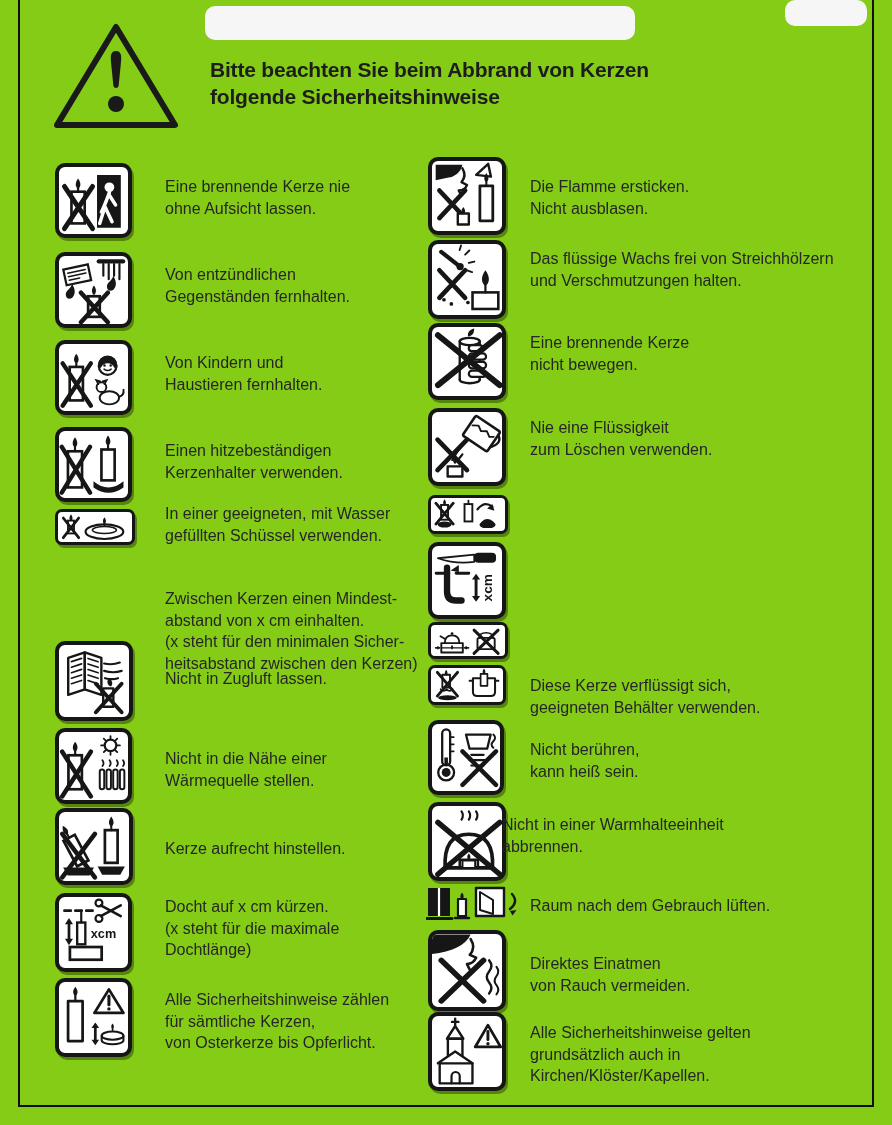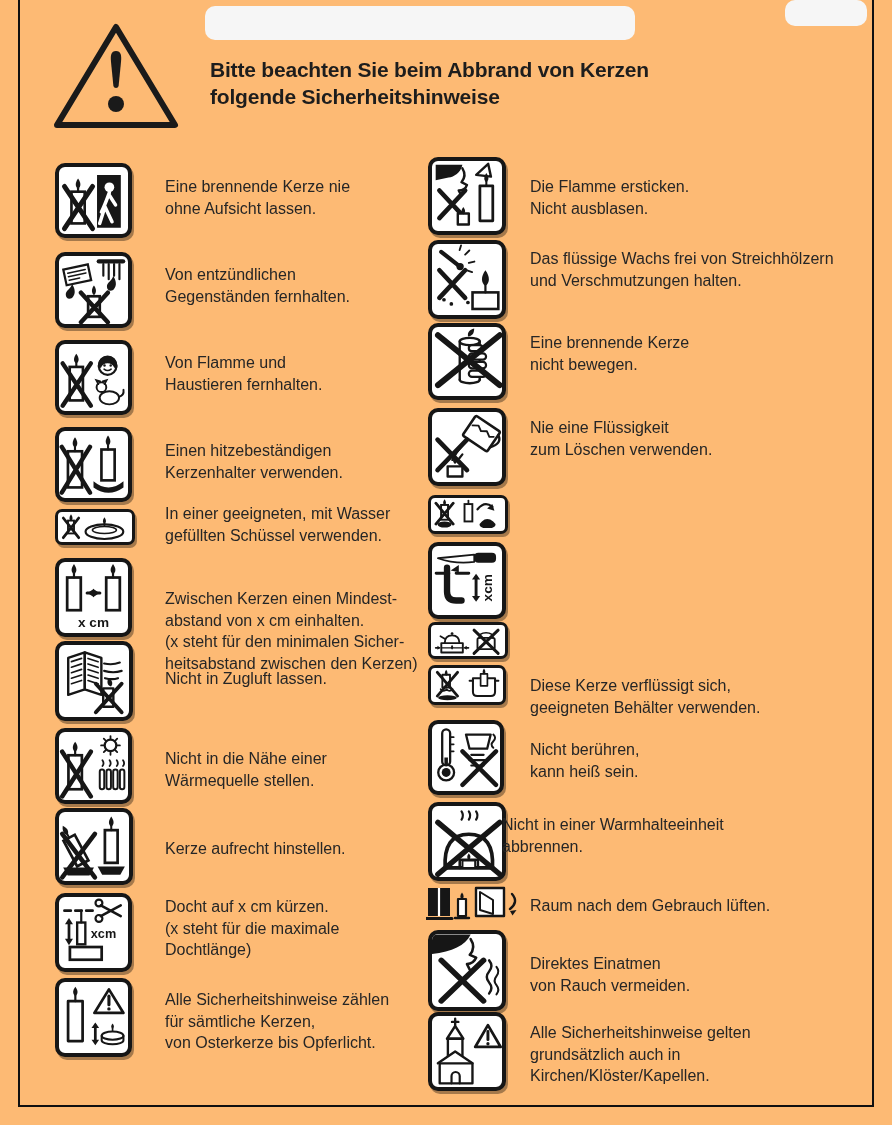--- a/index.html
+++ b/index.html
@@ -1,16 +1,16 @@
 <!DOCTYPE html>
 <html><head>
 <meta charset="utf-8">
 <style>
   html,body{margin:0;padding:0;background:#ffffff;}
-  .page{position:relative;width:892px;height:1125px;background:#fdba74;
+  .page{position:relative;width:892px;height:1125px;background:#84cc16;
         font-family:"Liberation Sans",sans-serif;color:#242424;overflow:hidden;}
   .frame{position:absolute;left:18px;top:-6px;width:852px;height:1111px;
          border:2px solid #101010;border-top:none;pointer-events:none;}
   .artifact{position:absolute;background:#f6f6f6;border-radius:10px;}
   .warn{position:absolute;left:50px;top:20px;width:132px;height:112px;}
   .title{position:absolute;left:210px;top:56px;font-size:21px;line-height:27px;
          font-weight:bold;color:#1d1d1d;white-space:pre-line;letter-spacing:-0.2px;}
   .ibox{position:absolute;border:4px solid #161616;border-radius:10px;background:#fff;
         box-shadow:2px 3px 0 rgba(0,0,0,.35);box-sizing:border-box;}
   .ibox.flat{border-width:3px;border-radius:7px;}
@@ -87,21 +87,21 @@
         <path d="M43.5 45.5 l-2.4 -4.4 l4.6 1.2 M50.5 45.5 l2.4 -4.4 l-4.6 1.2" stroke-width="2"></path>
         <ellipse cx="56" cy="61" rx="11" ry="7.5" stroke-width="2.2"></ellipse>
         <path d="M67 60 q6 -2 5 -8" stroke-width="2.2"></path>
       </g>
       <path d="M43 24 a11 11 0 0 1 22 0 v3 h-3.5 a8 8 0 0 0 -15 0 H43 Z" fill="#161616"></path>
       <circle cx="50.5" cy="24.5" r="1.4" fill="#161616"></circle>
       <circle cx="57.5" cy="24.5" r="1.4" fill="#161616"></circle>
       <path d="M18.5 11 C22 16 22 19.5 18.5 22.5 C15 19.5 15 16 18.5 11 Z" fill="#161616"></path>
     </svg>
   </div>
-  <div class="txt" style="left:165px;top:352px">Von Flamme und
+  <div class="txt" style="left:165px;top:352px">Von Kindern und
 Haustieren fernhalten.</div>
 
   <div class="ibox" style="left:55px;top:427px;width:77px;height:75px">
     <svg viewBox="0 0 76 76">
       <g stroke="#161616" fill="none" stroke-linecap="round">
         <rect x="9" y="23" width="16" height="41" stroke-width="3" fill="#fff"></rect>
         <path d="M17 18 v5" stroke-width="2.4"></path>
         <path d="M2 18 L34 70 M34 18 L2 70" stroke-width="5"></path>
         <rect x="47" y="21" width="15" height="35" stroke-width="3" fill="#fff"></rect>
         <path d="M54.5 16 v5" stroke-width="2.4"></path>
@@ -123,35 +123,20 @@
         <ellipse cx="51" cy="21" rx="14" ry="4.2" stroke-width="1.8"></ellipse>
         <path d="M51 13 v3" stroke-width="2"></path>
       </g>
       <path d="M12 2.5 C14.4 6 14.4 8.5 12 10.5 C9.6 8.5 9.6 6 12 2.5 Z" fill="#161616"></path>
       <path d="M51 6 C53.4 9.5 53.4 12 51 14 C48.6 12 48.6 9.5 51 6 Z" fill="#161616"></path>
     </svg>
   </div>
   <div class="txt" style="left:165px;top:503px">In einer geeigneten, mit Wasser
 gefüllten Schüssel verwenden.</div>
 
-  <div class="ibox" style="left:55px;top:558px;width:77px;height:79px">
-    <svg viewBox="0 0 76 78">
-      <g stroke="#161616" fill="none" stroke-linecap="round">
-        <rect x="9" y="17" width="15" height="36" stroke-width="3" fill="#fff"></rect>
-        <rect x="52" y="17" width="15" height="36" stroke-width="3" fill="#fff"></rect>
-        <path d="M16.5 12 v5 M59.5 12 v5" stroke-width="2.4"></path>
-        <path d="M31 34 H45" stroke-width="3.4"></path>
-      </g>
-      <path d="M16.5 2 C20 7 20 10.5 16.5 13.5 C13 10.5 13 7 16.5 2 Z" fill="#161616"></path>
-      <path d="M59.5 2 C63 7 63 10.5 59.5 13.5 C56 10.5 56 7 59.5 2 Z" fill="#161616"></path>
-      <path d="M31.5 34 l7 -4.6 v9.2 Z" fill="#161616"></path>
-      <path d="M44.5 34 l-7 -4.6 v9.2 Z" fill="#161616"></path>
-      <text x="38" y="71" text-anchor="middle" font-size="15" class="svglbl">x cm</text>
-    </svg>
-  </div>
   <div class="txt" style="left:165px;top:588px">Zwischen Kerzen einen Mindest-
 abstand von x cm einhalten.
 (x steht für den minimalen Sicher-
 heitsabstand zwischen den Kerzen)</div>
 
   <div class="ibox" style="left:55px;top:641px;width:78px;height:80px">
     <svg viewBox="0 0 76 78">
       <g stroke="#161616" fill="none" stroke-linecap="round" stroke-linejoin="round">
         <path d="M10 14 L28 8 L28 48 L10 54 Z" stroke-width="2.6" fill="#fff"></path>
         <path d="M13.5 18 l11 -3.6 M13.5 24 l11 -3.6 M13.5 30 l11 -3.6 M13.5 36 l11 -3.6 M13.5 42 l11 -3.6" stroke-width="1.8"></path>

